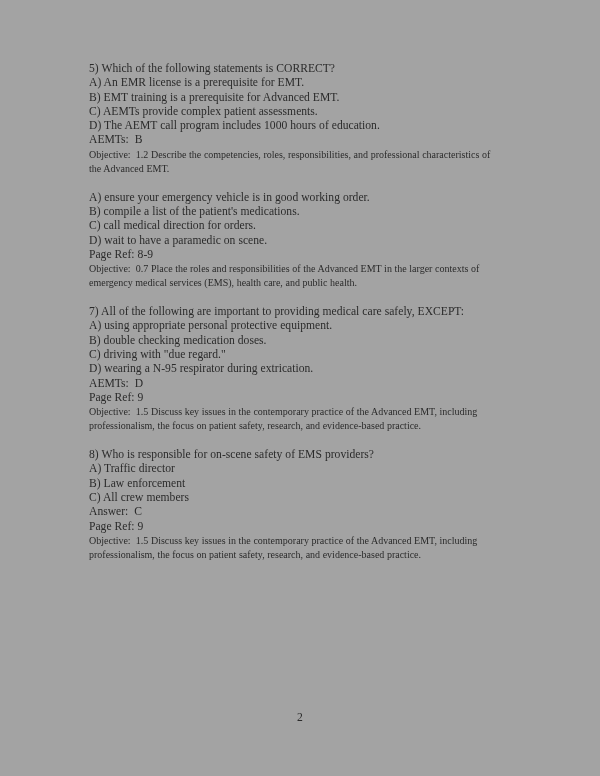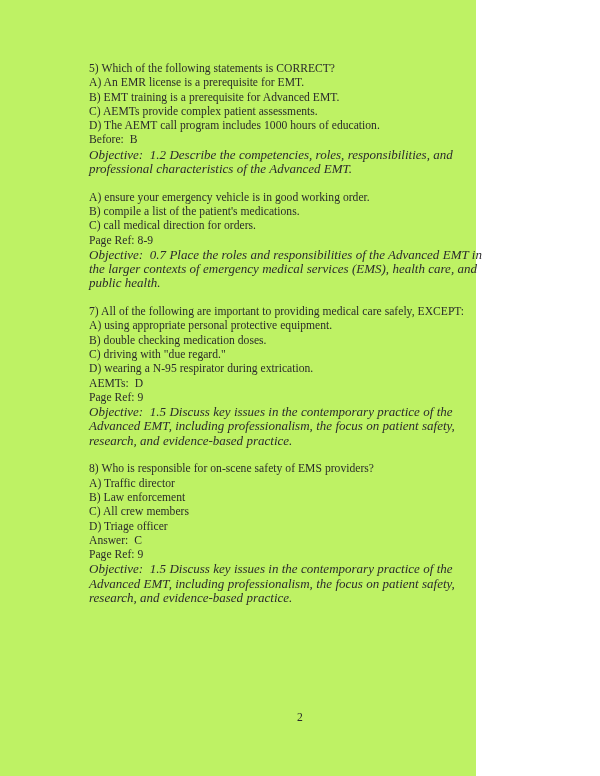--- a/index.html
+++ b/index.html
@@ -12,49 +12,48 @@
     height: 776px;
     font-family: "Liberation Serif", "DejaVu Serif", serif;
     color: #2b2b2b;
     overflow: hidden;
     position: relative;
   }
   .page {
     position: absolute;
     left: 0;
     top: 0;
-    width: 476px;
+    width: 600px;
     height: 776px;
-    background: #bef264;
+    background: #a3a3a3;
   }
   .content {
     position: absolute;
     left: 89px;
     top: 62px;
     width: 405px;
   }
   .qblock {
     margin: 0 0 14.3px 0;
   }
   .line {
     font-size: 11.6px;
     line-height: 14.3px;
     text-align: left;
     white-space: pre-wrap;
     word-spacing: 0.1px;
     letter-spacing: 0.01px;
     -webkit-font-smoothing: antialiased;
   }
   .wrap {
-    font-size: 13px;
+    font-size: 10px;
     line-height: 14.3px;
     text-align: left;
     white-space: pre-wrap;
     word-spacing: 0.1px;
-    font-style: italic;
   }
   .page-number {
     position: absolute;
     left: 0;
     top: 711px;
     width: 600px;
     text-align: center;
     font-size: 11.6px;
     line-height: 14.3px;
     color: #2b2b2b;
@@ -66,49 +65,49 @@
 <div class="page">
 
   <div class="content">
 
     <div class="qblock">
       <div class="line">5) Which of the following statements is CORRECT?</div>
       <div class="line">A) An EMR license is a prerequisite for EMT.</div>
       <div class="line">B) EMT training is a prerequisite for Advanced EMT.</div>
       <div class="line">C) AEMTs provide complex patient assessments.</div>
       <div class="line">D) The AEMT call program includes 1000 hours of education.</div>
-      <div class="line">Before:  B</div>
+      <div class="line">AEMTs:  B</div>
       <div class="wrap">Objective:  1.2 Describe the competencies, roles, responsibilities, and professional characteristics of the Advanced EMT.</div>
     </div>
 
     <div class="qblock">
       <div class="line">A) ensure your emergency vehicle is in good working order.</div>
       <div class="line">B) compile a list of the patient's medications.</div>
       <div class="line">C) call medical direction for orders.</div>
+      <div class="line">D) wait to have a paramedic on scene.</div>
       <div class="line">Page Ref: 8-9</div>
       <div class="wrap">Objective:  0.7 Place the roles and responsibilities of the Advanced EMT in the larger contexts of emergency medical services (EMS), health care, and public health.</div>
     </div>
 
     <div class="qblock">
       <div class="line">7) All of the following are important to providing medical care safely, EXCEPT:</div>
       <div class="line">A) using appropriate personal protective equipment.</div>
       <div class="line">B) double checking medication doses.</div>
       <div class="line">C) driving with "due regard."</div>
       <div class="line">D) wearing a N-95 respirator during extrication.</div>
       <div class="line">AEMTs:  D</div>
       <div class="line">Page Ref: 9</div>
       <div class="wrap">Objective:  1.5 Discuss key issues in the contemporary practice of the Advanced EMT, including professionalism, the focus on patient safety, research, and evidence-based practice.</div>
     </div>
 
     <div class="qblock">
       <div class="line">8) Who is responsible for on-scene safety of EMS providers?</div>
       <div class="line">A) Traffic director</div>
       <div class="line">B) Law enforcement</div>
       <div class="line">C) All crew members</div>
-      <div class="line">D) Triage officer</div>
       <div class="line">Answer:  C</div>
       <div class="line">Page Ref: 9</div>
       <div class="wrap">Objective:  1.5 Discuss key issues in the contemporary practice of the Advanced EMT, including professionalism, the focus on patient safety, research, and evidence-based practice.</div>
     </div>
 
   </div>
 
   <div class="page-number">2</div>
 
 </div>

